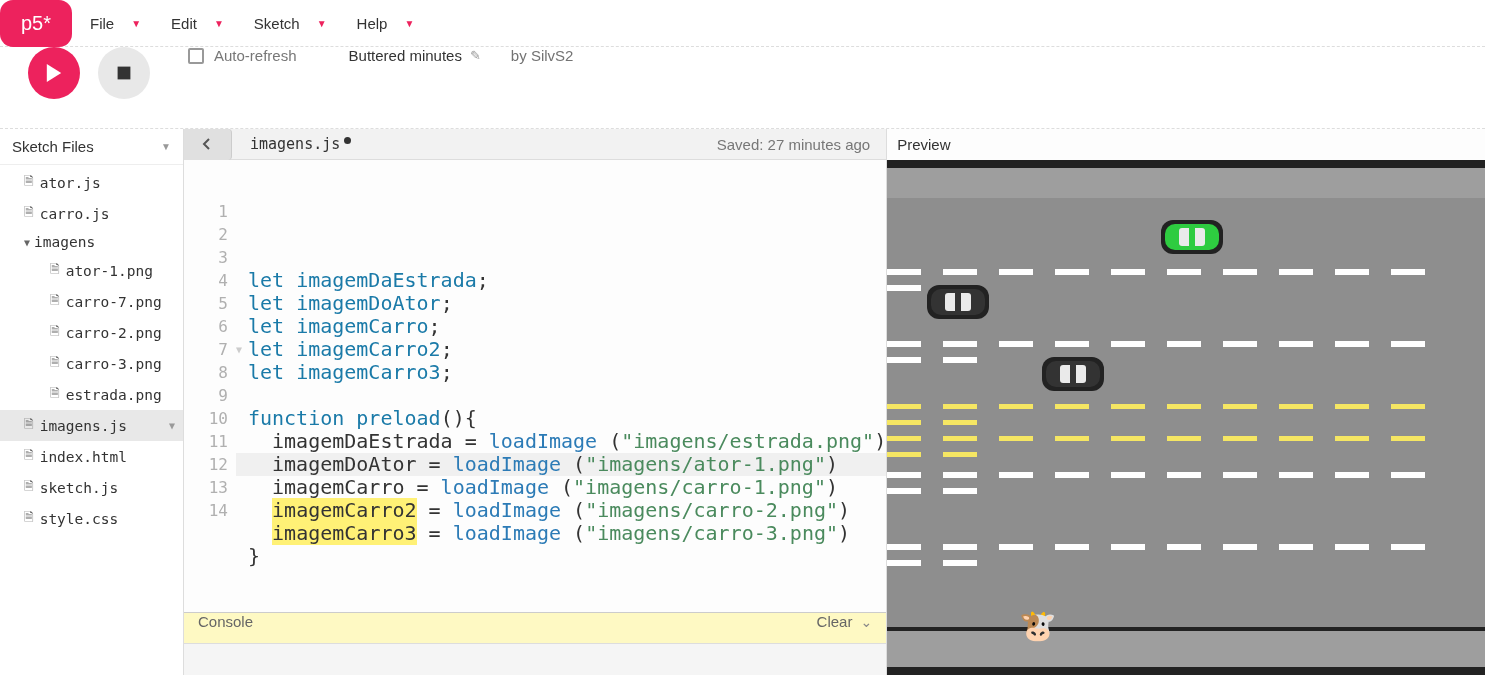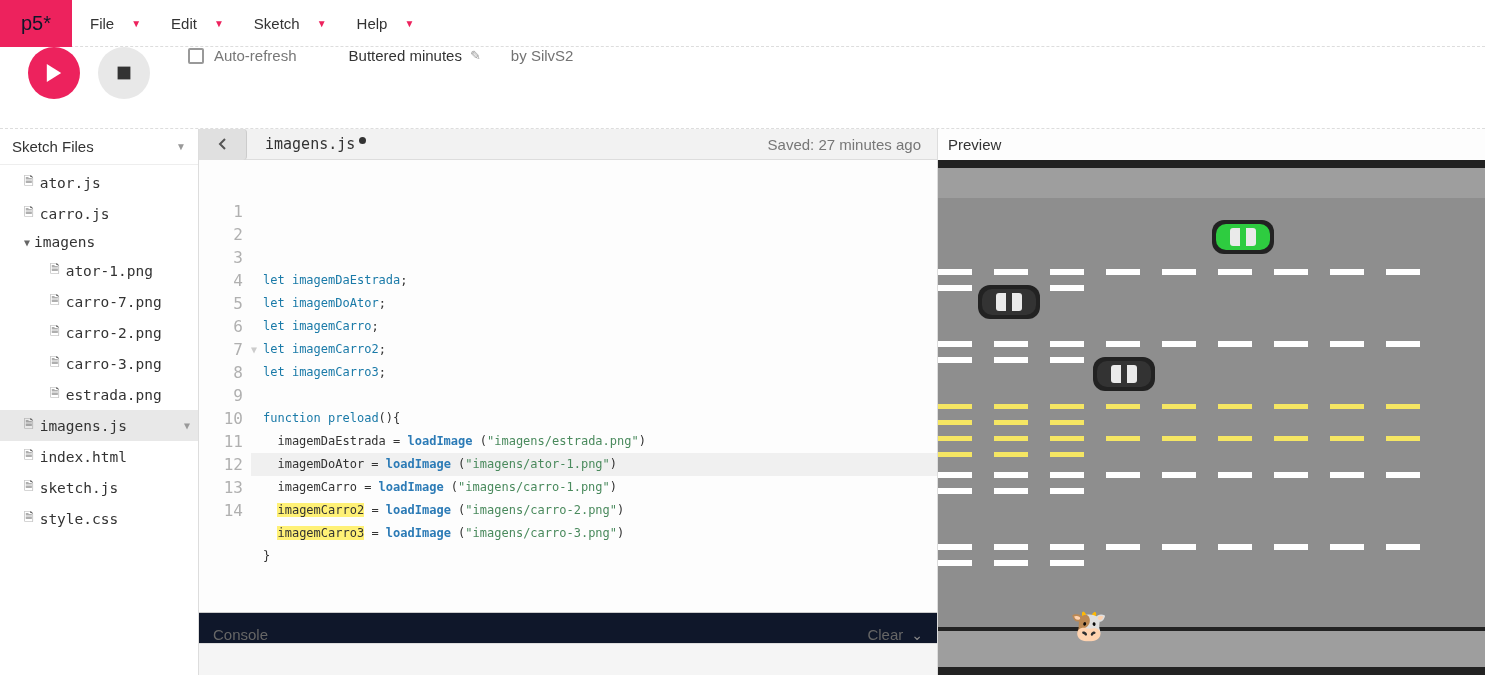--- a/index.html
+++ b/index.html
@@ -1,19 +1,19 @@
 <!DOCTYPE html>
 <html><head>
 <meta charset="utf-8">
 <style>
   * { box-sizing: border-box; margin: 0; padding: 0; }
   body { font-family: -apple-system, BlinkMacSystemFont, "Segoe UI", sans-serif; font-size: 14px; color: #333; background: #fff; width: 1485px; height: 675px; overflow: hidden; }
   
   .topbar { display: flex; align-items: center; height: 47px; border-bottom: 1px dashed #ddd; }
-  .logo { width: 72px; height: 47px; background: #ed225d; color: #0f172a; display: flex; align-items: center; justify-content: center; font-size: 20px; font-weight: 300; }
+  .logo { width: 72px; height: 47px; background: #ed225d; color: #ffffff; display: flex; align-items: center; justify-content: center; font-size: 20px; font-weight: 300; border-radius: 13px; }
   .menu { display: flex; gap: 30px; padding-left: 18px; }
   .menu-item { display: flex; align-items: center; gap: 17px; cursor: pointer; color: #333; font-size: 15px; }
   .menu-item .caret { color: #ed225d; font-size: 10px; }
   
   .controlbar { display: flex; align-items: flex-start; height: 82px; padding-left: 28px; gap: 18px; border-bottom: 1px dashed #ddd; }
   .play-btn { width: 52px; height: 52px; border-radius: 50%; background: #ed225d; display: flex; align-items: center; justify-content: center; cursor: pointer; }
   .play-btn svg { fill: #fff; }
   .stop-btn { width: 52px; height: 52px; border-radius: 50%; background: #e8e8e8; display: flex; align-items: center; justify-content: center; cursor: pointer; }
   .stop-btn svg { fill: #333; }
   .autorefresh { display: flex; align-items: center; gap: 10px; margin-left: 20px; font-size: 15px; color: #777; }
@@ -37,33 +37,33 @@
   .editor-col { flex: 1; display: flex; flex-direction: column; }
   .editor-head { display: flex; align-items: center; height: 31px; background: #f2f2f2; border-bottom: 1px solid #ddd; padding-right: 16px; }
   .collapse-btn { width: 48px; height: 31px; display: flex; align-items: center; justify-content: center; background: #e0e0e0; border-right: 1px solid #ccc; cursor: pointer; color: #555; border-top-right-radius: 4px; border-bottom-right-radius: 4px; }
   .tab-name { font-family: "Consolas","Monaco",monospace; font-size: 15px; color: #333; padding-left: 18px; display: flex; align-items: center; gap: 4px; }
   .dirty-dot { width: 7px; height: 7px; background: #333; border-radius: 50%; display: inline-block; position: relative; top: -4px; }
   .saved { margin-left: auto; color: #777; font-size: 15px; }
   
   .code-area { flex: 1; display: flex; background: #fdfdfd; overflow: hidden; }
   .gutter { width: 52px; text-align: right; padding-right: 8px; padding-top: 40px; font-family: "Consolas","Monaco",monospace; font-size: 16px; color: #b0b0b0; line-height: 23px; background: #fdfdfd; position: relative; }
   .gutter .fold { position: absolute; right: -6px; top: 178px; color: #ccc; font-size: 10px; }
-  .code { flex: 1; padding-top: 40px; padding-left: 12px; font-family: "Consolas","Monaco",monospace; font-size: 12px; line-height: 23px; white-space: pre; position: relative; }
+  .code { flex: 1; padding-top: 40px; padding-left: 12px; font-family: "Consolas","Monaco",monospace; font-size: 20px; line-height: 23px; white-space: pre; position: relative; }
   .code .active-line-bg { position: absolute; left: 0; right: 0; top: 293px; height: 23px; background: #f0f0f0; z-index: 0; }
   .code-lines { position: relative; z-index: 1; }
   .kw { color: #1a7aa8; }
-  .fn { color: #2c7bb6; font-weight: bold; }
+  .fn { color: #2c7bb6; font-weight: normal; }
   .str { color: #4a8a5d; }
   .var { color: #1a7aa8; }
   .hl { background: #fff176; }
   
-  .console-head { display: flex; align-items: flex-end; justify-content: space-between; height: 31px; background: #0f172a; border-top: 1px solid #ccc; padding: 0 14px; color: #666; font-size: 15px; }
+  .console-head { display: flex; align-items: flex-start; justify-content: space-between; height: 31px; background: #fef9c3; border-top: 1px solid #ccc; padding: 0 14px; color: #666; font-size: 15px; }
   .console-body { height: 32px; background: #f5f5f5; border-top: 1px solid #ddd; }
   
-  .preview-col { width: 548px; display: flex; flex-direction: column; border-left: 1px solid #ddd; }
+  .preview-col { width: 648px; display: flex; flex-direction: column; border-left: 1px solid #ddd; }
   .preview-head { height: 31px; display: flex; align-items: center; padding-left: 10px; font-size: 15px; color: #333; background: #fdfdfd; }
   .preview-canvas { flex: 1; position: relative; background: #fff; overflow: hidden; }
   .road-top { position: absolute; top: 0; left: 0; right: 0; height: 8px; background: #222; }
   .road-area { position: absolute; top: 8px; left: 0; right: 0; bottom: 20px; background: #8e8e8e; }
   .grass-top { position: absolute; top: 8px; left: 0; right: 0; height: 30px; background: #9e9e9e; }
   .lane-dash { position: absolute; left: 0; right: 0; height: 6px; }
   .lane-dash .dash { display: inline-block; width: 34px; height: 6px; background: #fff; margin-right: 22px; }
   .lane-center { position: absolute; left: 0; right: 0; height: 18px; }
   .lane-center .dash { display: inline-block; width: 34px; height: 5px; background: #f5e663; margin-right: 22px; }
   .car { position: absolute; }

